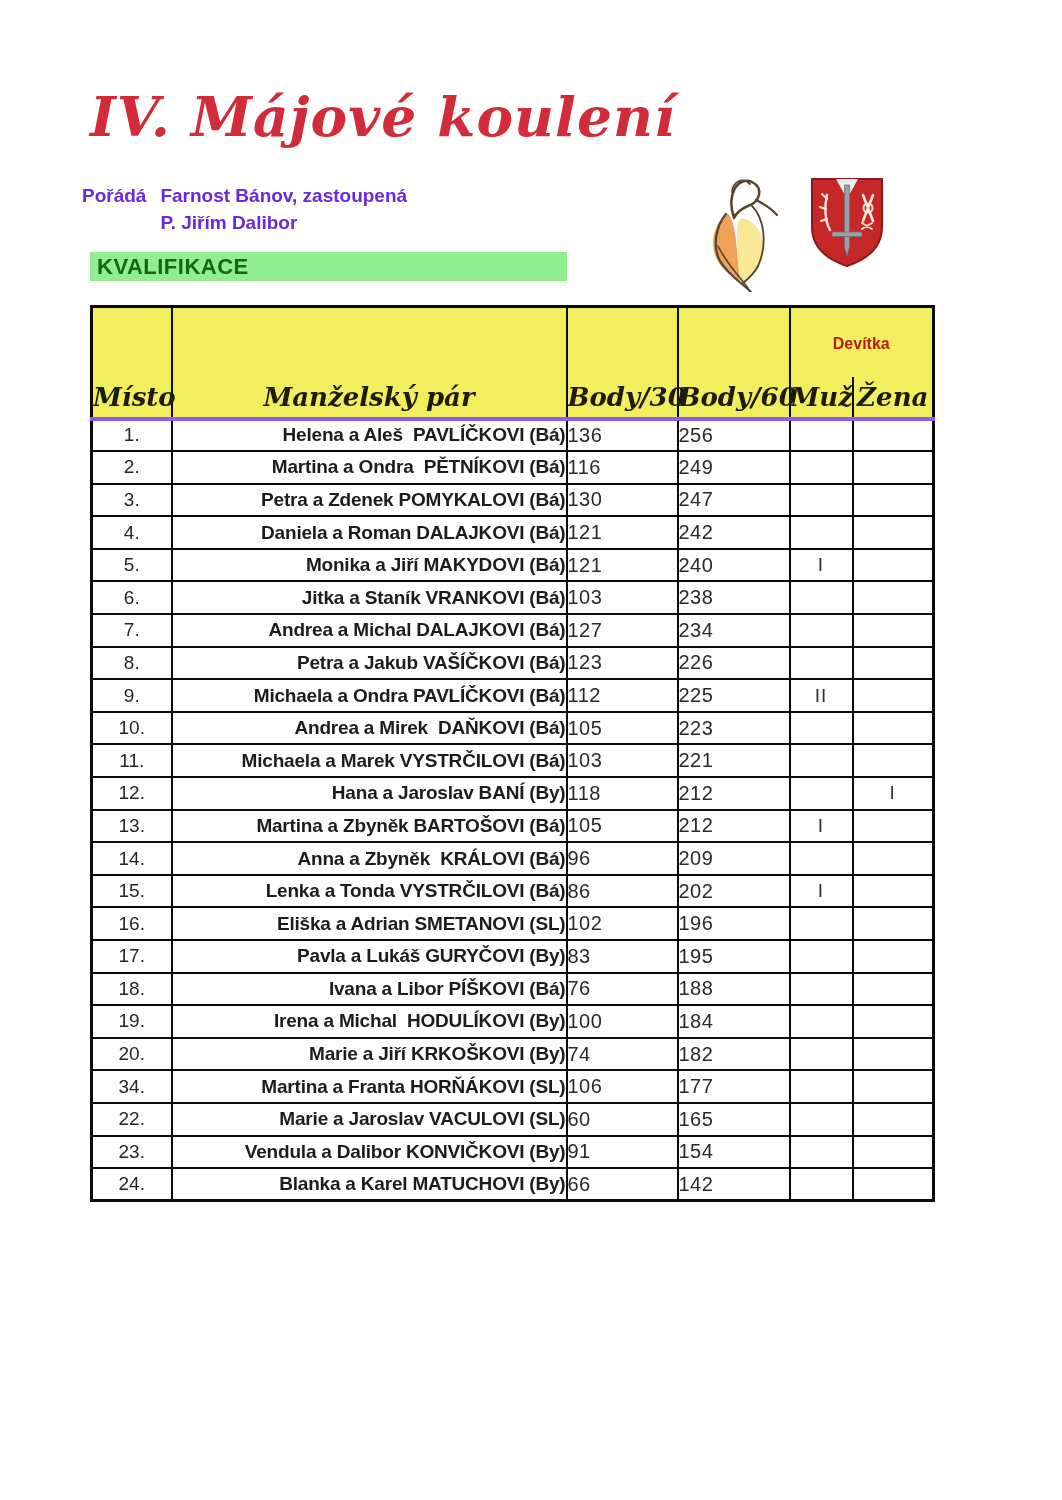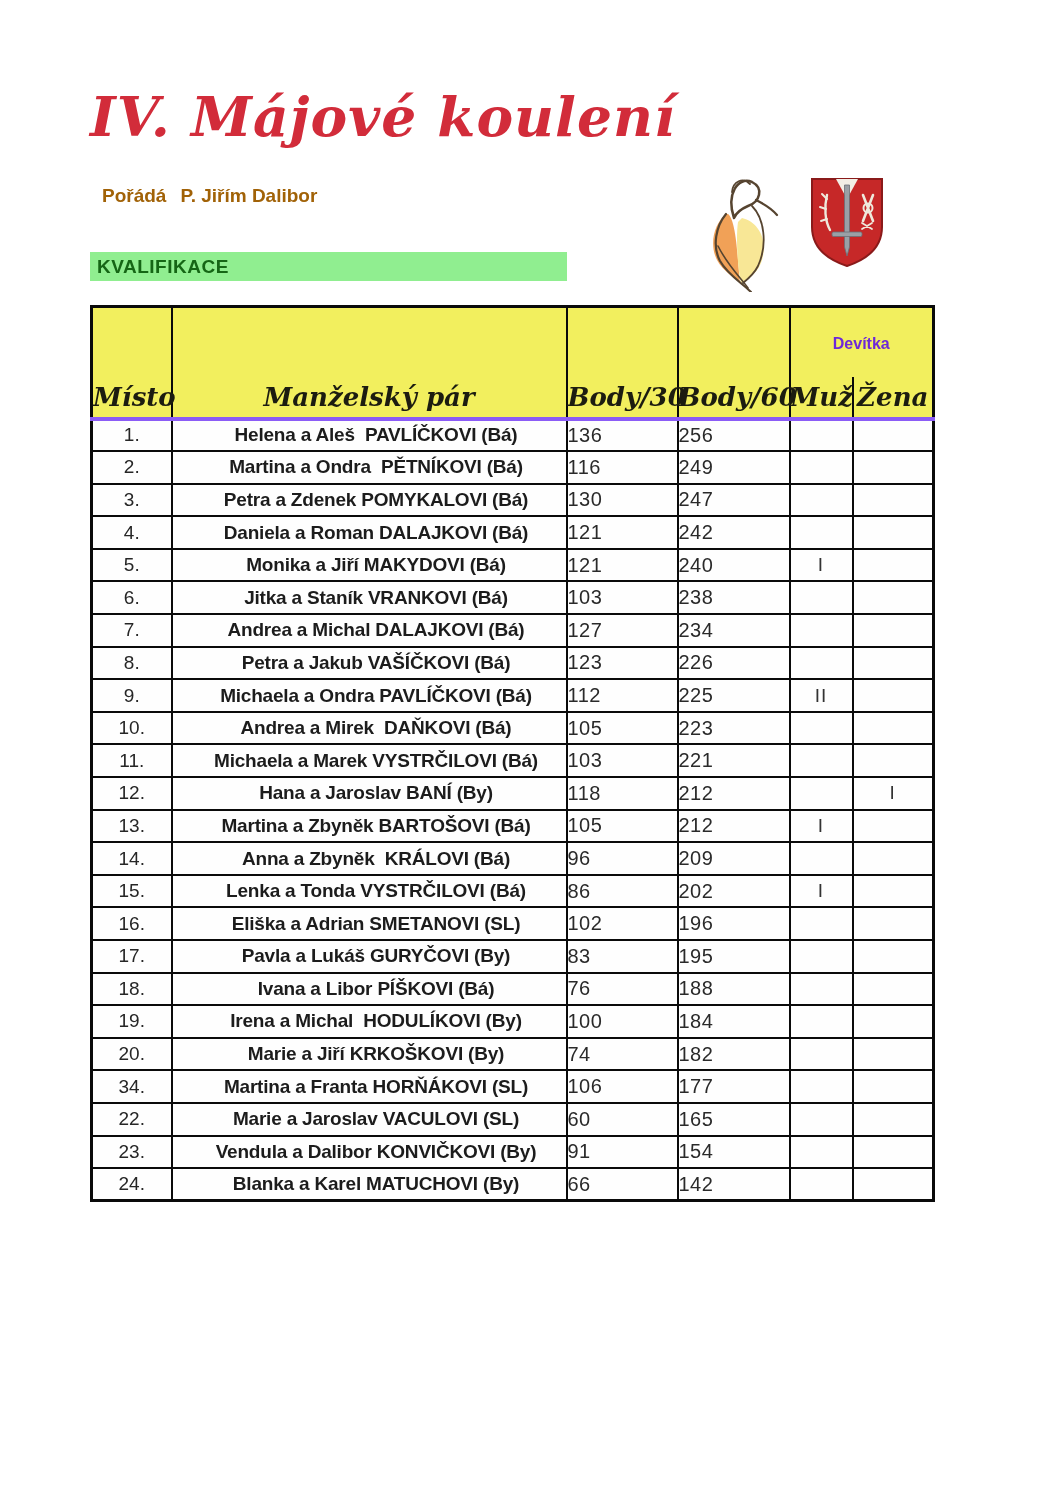--- a/index.html
+++ b/index.html
@@ -18,33 +18,33 @@
     text-align: left;
     font-family: "DejaVu Serif", serif;
     font-style: italic; font-weight: bold;
     font-size: 55px; letter-spacing: 1px;
     color: var(--title_red, #d22c3a);
     white-space: nowrap;
   }
 
   
   .organizer {
-    position: absolute; left: 102px; top: 182px;
+    position: absolute; left: 82px; top: 182px;
     display: flex; gap: 14px;
-    font-size: 19px; font-weight: bold; color: #a16207;
+    font-size: 19px; font-weight: bold; color: #6d28d9;
     line-height: 27px;
   }
   .org-lines div { white-space: pre; }
 
   
   .section-bar {
     position: absolute; left: 90px; top: 252px;
     width: 477px; height: 29px;
     background: var(--section_green, #90ee90);
-    font-size: 19px; font-weight: bold;
+    font-size: 22px; font-weight: bold;
     color: var(--section_text_green, #156615);
     line-height: 29px; padding-left: 7px;
     letter-spacing: 0.5px;
   }
 
   
   .bird-logo { position: absolute; left: 698px; top: 166px; width: 82px; height: 126px; }
   .coat-logo { position: absolute; left: 806px; top: 175px; width: 82px; height: 94px; }
 
   
@@ -64,47 +64,48 @@
     font-size: 26px; color: #1c1c10;
     vertical-align: bottom;
     padding-bottom: 5px;
     border-bottom: 4px solid #8b5cf6;
   }
   .results th.devitka {
     border-bottom: 0;
     vertical-align: middle;
     font-family: "Liberation Sans", sans-serif;
     font-style: normal; font-weight: bold;
-    font-size: 16px; color: #6d28d9;
+    font-size: 16px; color: #b91c1c;
     padding: 4px 0 0 0;
     height: 28px;
   }
   .results tr.h2 th { border-top: 0; margin-left: 12px; }
   .results thead tr.h1 th { height: 70px; }
   .results thead tr.h2 th { height: 42px; }
 
   .results tbody td {
     height: 32.6px;
     background: #fefefe;
     font-size: 19px;
     vertical-align: middle;
   }
   .results td.place   { text-align: center; color: #262626; }
-  .results td.pair    { text-align: center; padding-left: 14px; font-weight: bold; color: #1c1c1c; white-space: pre; letter-spacing: -0.2px; }
+  .results td.pair    { text-align: right; padding-left: 14px; font-weight: bold; color: #1c1c1c; white-space: pre; letter-spacing: -0.2px; }
   .results td.num     { text-align: left; font-size: 20px; color: #2a2a2a; letter-spacing: 0.5px; }
   .results td.mark    { text-align: center; font-size: 19px; color: #333; letter-spacing: 1px; }
 </style>
 </head>
 <body>
 
 <div class="doc-title">IV. Májové koulení</div>
 
 <div class="organizer">
   <span class="org-label">Pořádá</span>
   <div class="org-lines">
+    <div>Farnost Bánov, zastoupená</div>
     <div>P. Jiřím Dalibor</div>
   </div>
 </div>
 
 <div class="bird-logo">
   <svg width="82" height="126" viewBox="0 0 82 126" xmlns="http://www.w3.org/2000/svg">
     <path d="M28 48 C16 58 11 78 19 94 C25 105 36 111 42 117 C40 98 39 72 35 58 C33 50 30 47 28 48 Z" fill="#ef9440" opacity="0.88"></path>
     <path d="M44 52 C61 56 71 75 63 97 C58 109 48 114 43 117 C39 98 38 70 40 56 Z" fill="#f8e796"></path>
     <path d="M36 52 C28 28 40 10 54 16 C66 22 62 36 50 40 C43 43 38 47 36 52" fill="none" stroke="#564430" stroke-width="2.5" stroke-linecap="round"></path>
     <path d="M52 18 C45 11 35 15 34 26" fill="none" stroke="#564430" stroke-width="1.8" stroke-linecap="round"></path>

